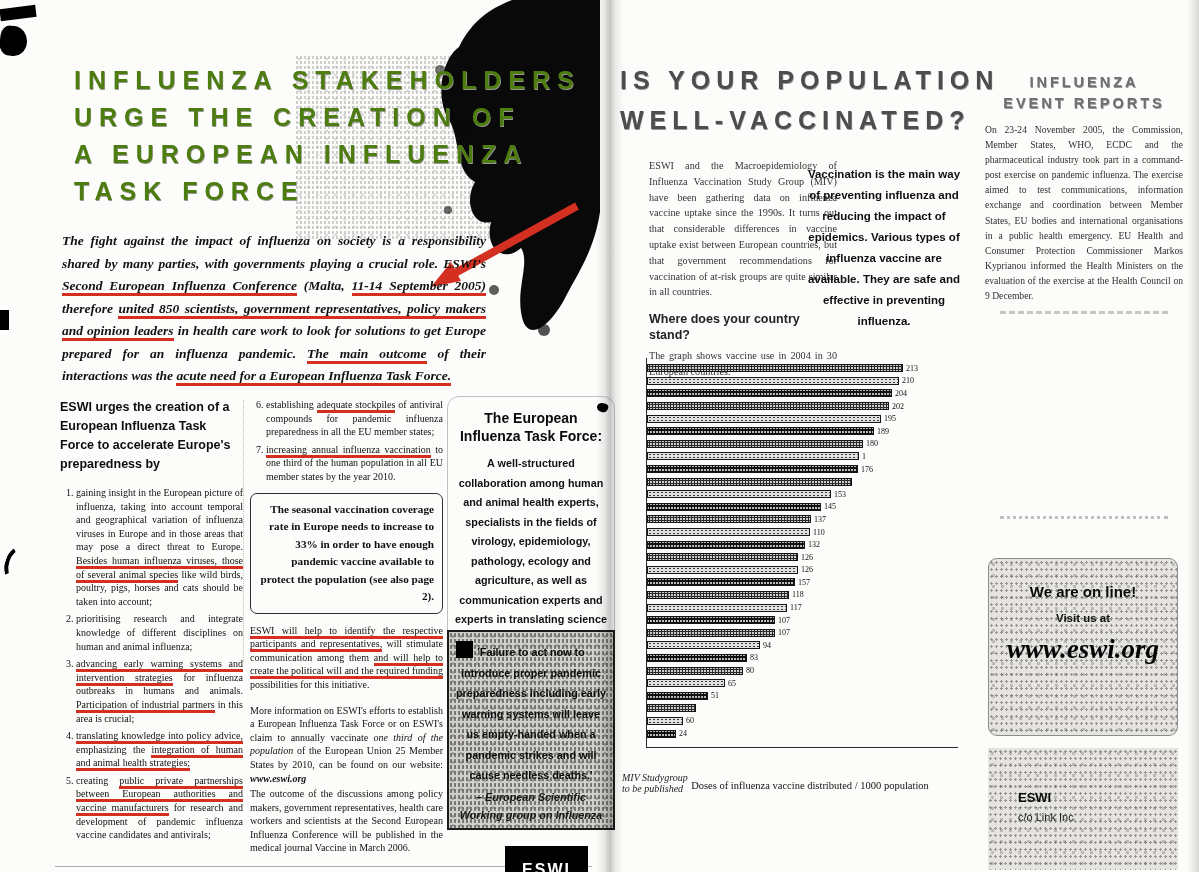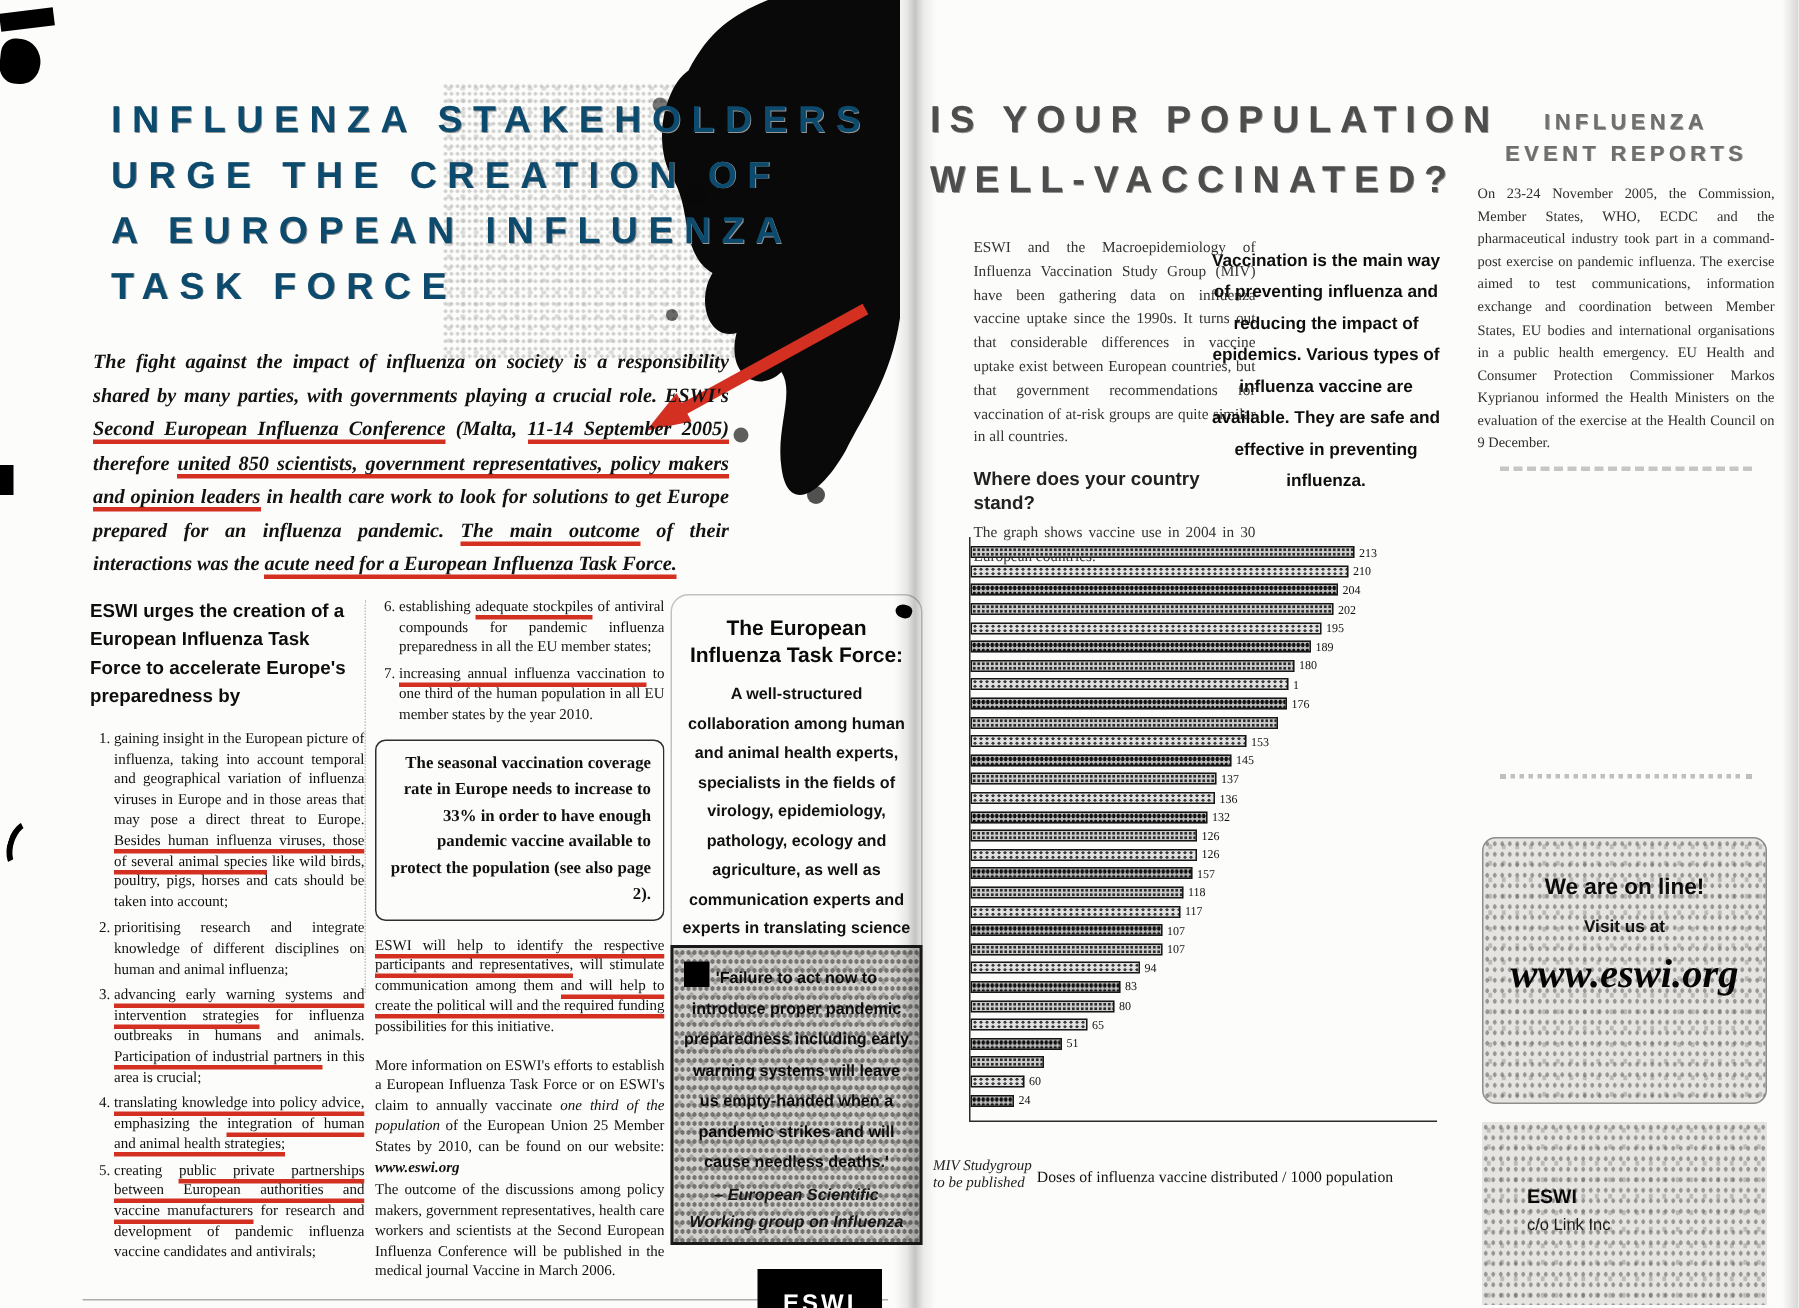--- a/index.html
+++ b/index.html
@@ -12,21 +12,21 @@
   .site{font-style:italic;font-weight:bold;}
   .grain{background-color:#e6e4e0;
          background-image:radial-gradient(rgba(70,70,70,.5) 1px,transparent 1.2px),
                           radial-gradient(rgba(110,110,110,.35) 1.4px,transparent 1.6px);
          background-size:5px 7px,9px 11px;}
   .grain-dark{background-color:#d2d0cc;
          background-image:radial-gradient(rgba(40,40,40,.55) 1.1px,transparent 1.3px),
                           radial-gradient(rgba(90,90,90,.4) 1.5px,transparent 1.7px);
          background-size:4px 6px,8px 9px;}
   
-  .stamp{font-family:"Liberation Sans",sans-serif;font-weight:bold;color:#0c4a6e;
+  .stamp{font-family:"Liberation Sans",sans-serif;font-weight:bold;color:#4d7c0f;
          text-shadow:0.6px 0.6px 0 #969696;}
   .lp-title{left:74px;top:62px;font-size:25px;line-height:37px;letter-spacing:7px;}
   .rp-title{left:620px;top:60px;font-size:25px;line-height:40px;letter-spacing:6px;color:#4d4d4d;}
   
   .intro{left:62px;top:230px;width:424px;font-style:italic;font-weight:bold;
          font-size:13.5px;line-height:22.5px;text-align:justify;color:#121212;}
   .col{font-size:10px;line-height:13.6px;text-align:justify;color:#101010;}
   .col1{left:60px;top:398px;width:183px;max-height:466px;overflow:hidden;}
   .col2{left:250px;top:398px;width:193px;max-height:470px;overflow:hidden;}
   .col-heading{font-family:"Liberation Sans",sans-serif;font-weight:bold;font-size:12.5px;
@@ -242,21 +242,21 @@
       <div class="crow">
         <div class="cbar t2" style="width: 174px;"></div>
         <span class="clab">145</span>
       </div>
       <div class="crow">
         <div class="cbar t0" style="width: 164px;"></div>
         <span class="clab">137</span>
       </div>
       <div class="crow">
         <div class="cbar t1" style="width: 163px;"></div>
-        <span class="clab">136</span>
+        <span class="clab">110</span>
       </div>
       <div class="crow">
         <div class="cbar t2" style="width: 158px;"></div>
         <span class="clab">132</span>
       </div>
       <div class="crow">
         <div class="cbar t0" style="width: 151px;"></div>
         <span class="clab">126</span>
       </div>
       <div class="crow">

